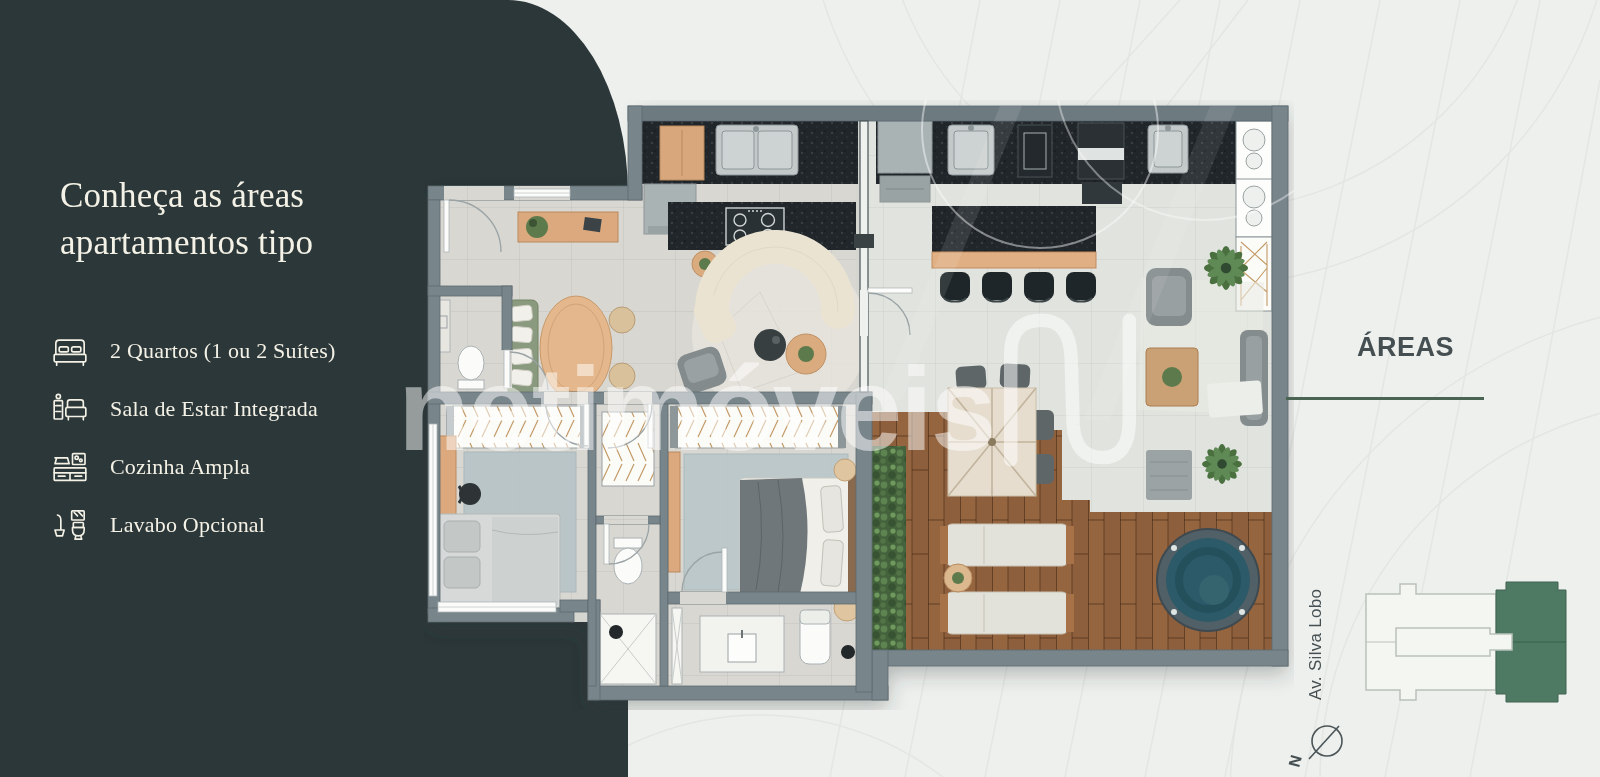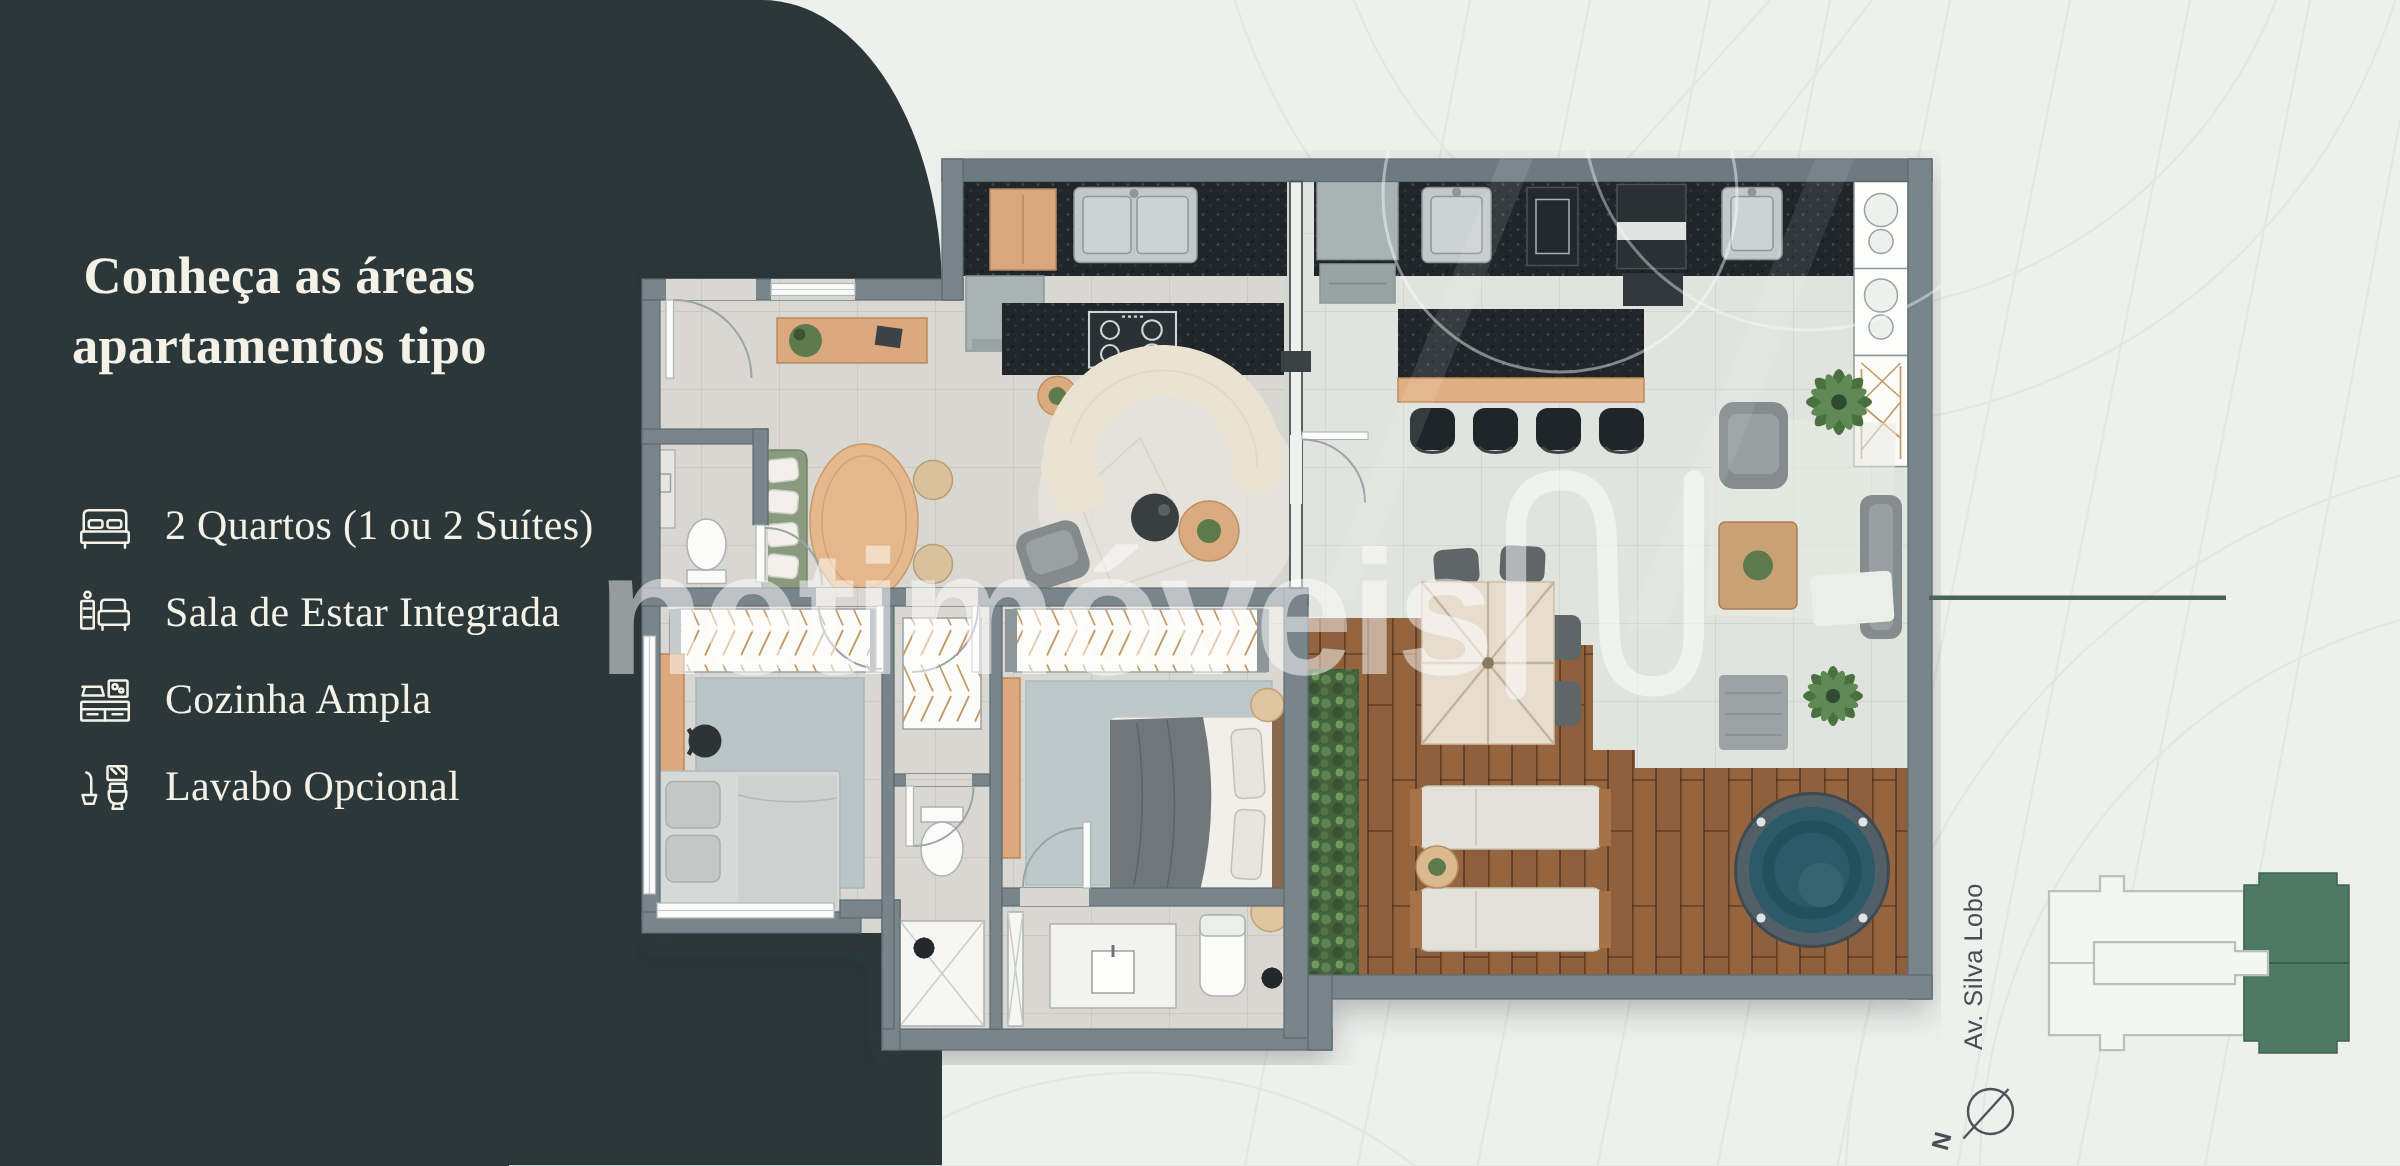--- a/index.html
+++ b/index.html
@@ -7,31 +7,31 @@
     --accent:#4a6454; --info:#454f52; --kp-green:#4e7a64;
   }
   html,body{margin:0;padding:0;background:#dfe2df;}
   .stage{position:relative;width:1600px;height:777px;overflow:hidden;
          background:var(--bg);font-family:"Liberation Sans",sans-serif;}
   .bg-deco{position:absolute;left:0;top:0;}
 
   
   .dark-panel{position:absolute;left:0;top:0;width:628px;height:777px;
               background:var(--panel);border-top-right-radius:120px 194px;}
-  .headline{position:absolute;left:48px;top:160px;margin:0;
-            font-family:"Liberation Serif",serif;font-weight:700;
-            font-size:35px;line-height:47px;color:var(--cream);letter-spacing:.2px;text-align:center;}
+  .headline{position:absolute;left:48px;top:160px;margin:12px;
+            font-family:"Liberation Serif",serif;font-weight:400;
+            font-size:35px;line-height:47px;color:var(--cream);letter-spacing:.2px;}
   .headline span{display:block;}
   .features{position:absolute;left:46px;top:322px;margin:0;padding:0;list-style:none;}
   .feature{display:flex;align-items:center;height:58px;}
   .f-icon{width:48px;display:flex;justify-content:center;align-items:center;}
   .f-icon svg{width:40px;height:40px;stroke:var(--cream);fill:none;
               stroke-width:2;stroke-linecap:round;stroke-linejoin:round;}
   .f-label{margin-left:16px;font-family:"Liberation Serif",serif;
-           font-size:28px;color:var(--cream);letter-spacing:.2px;}
+           font-size:22px;color:var(--cream);letter-spacing:.2px;}
 
   
   .floorplan{position:absolute;left:424px;top:100px;}
 
   
   .watermark{position:absolute;left:398px;top:346px;display:flex;align-items:flex-end;}
   .watermark-text{font-size:118px;font-weight:700;line-height:1;
                   color:rgba(255,255,255,.5);letter-spacing:-2px;}
   .watermark-logo{margin-left:6px;margin-top:-34px;}
 
@@ -506,20 +506,21 @@
   </svg>
 
   <div class="watermark">
     <span class="watermark-text">netimóveis</span>
     <svg class="watermark-logo" width="140" height="156" viewBox="0 0 130 150">
       <path d="M8 142 L8 40 Q8 8 38 8 Q64 8 66 42 L68 108 Q70 140 96 140 Q122 140 122 104 L122 8" fill="none" stroke="rgba(255,255,255,.52)" stroke-width="13" stroke-linecap="round"></path>
     </svg>
   </div>
 
   <div class="info-title">
+    <span>ÁREAS</span>
   </div>
   <div class="accent-line"></div>
 
   <div class="street-label">Av. Silva Lobo</div>
   <svg class="keyplan" width="212" height="128" viewBox="0 0 212 128">
     <path d="M6 16 L40 16 L40 6 L56 6 L56 16 L136 16 L136 112 L56 112 L56 122 L40 122 L40 112 L6 112 Z" fill="#f4f6f2" stroke="#b9c1bb" stroke-width="1.5"></path>
     <path d="M6 64 H136" stroke="#b9c1bb" stroke-width="1.2"></path>
     <path d="M136 12 H146 V4 H198 V12 H206 V116 H198 V124 H146 V116 H136 Z" fill="var(--kp-green)" stroke="#3f6351" stroke-width="1"></path>
     <path d="M136 64 H206" stroke="rgba(25,45,35,.35)" stroke-width="1.2"></path>
     <path d="M36 50 H130 V56 H152 V72 H130 V78 H36 Z" fill="#f4f6f2" stroke="#b9c1bb" stroke-width="1.5"></path>

